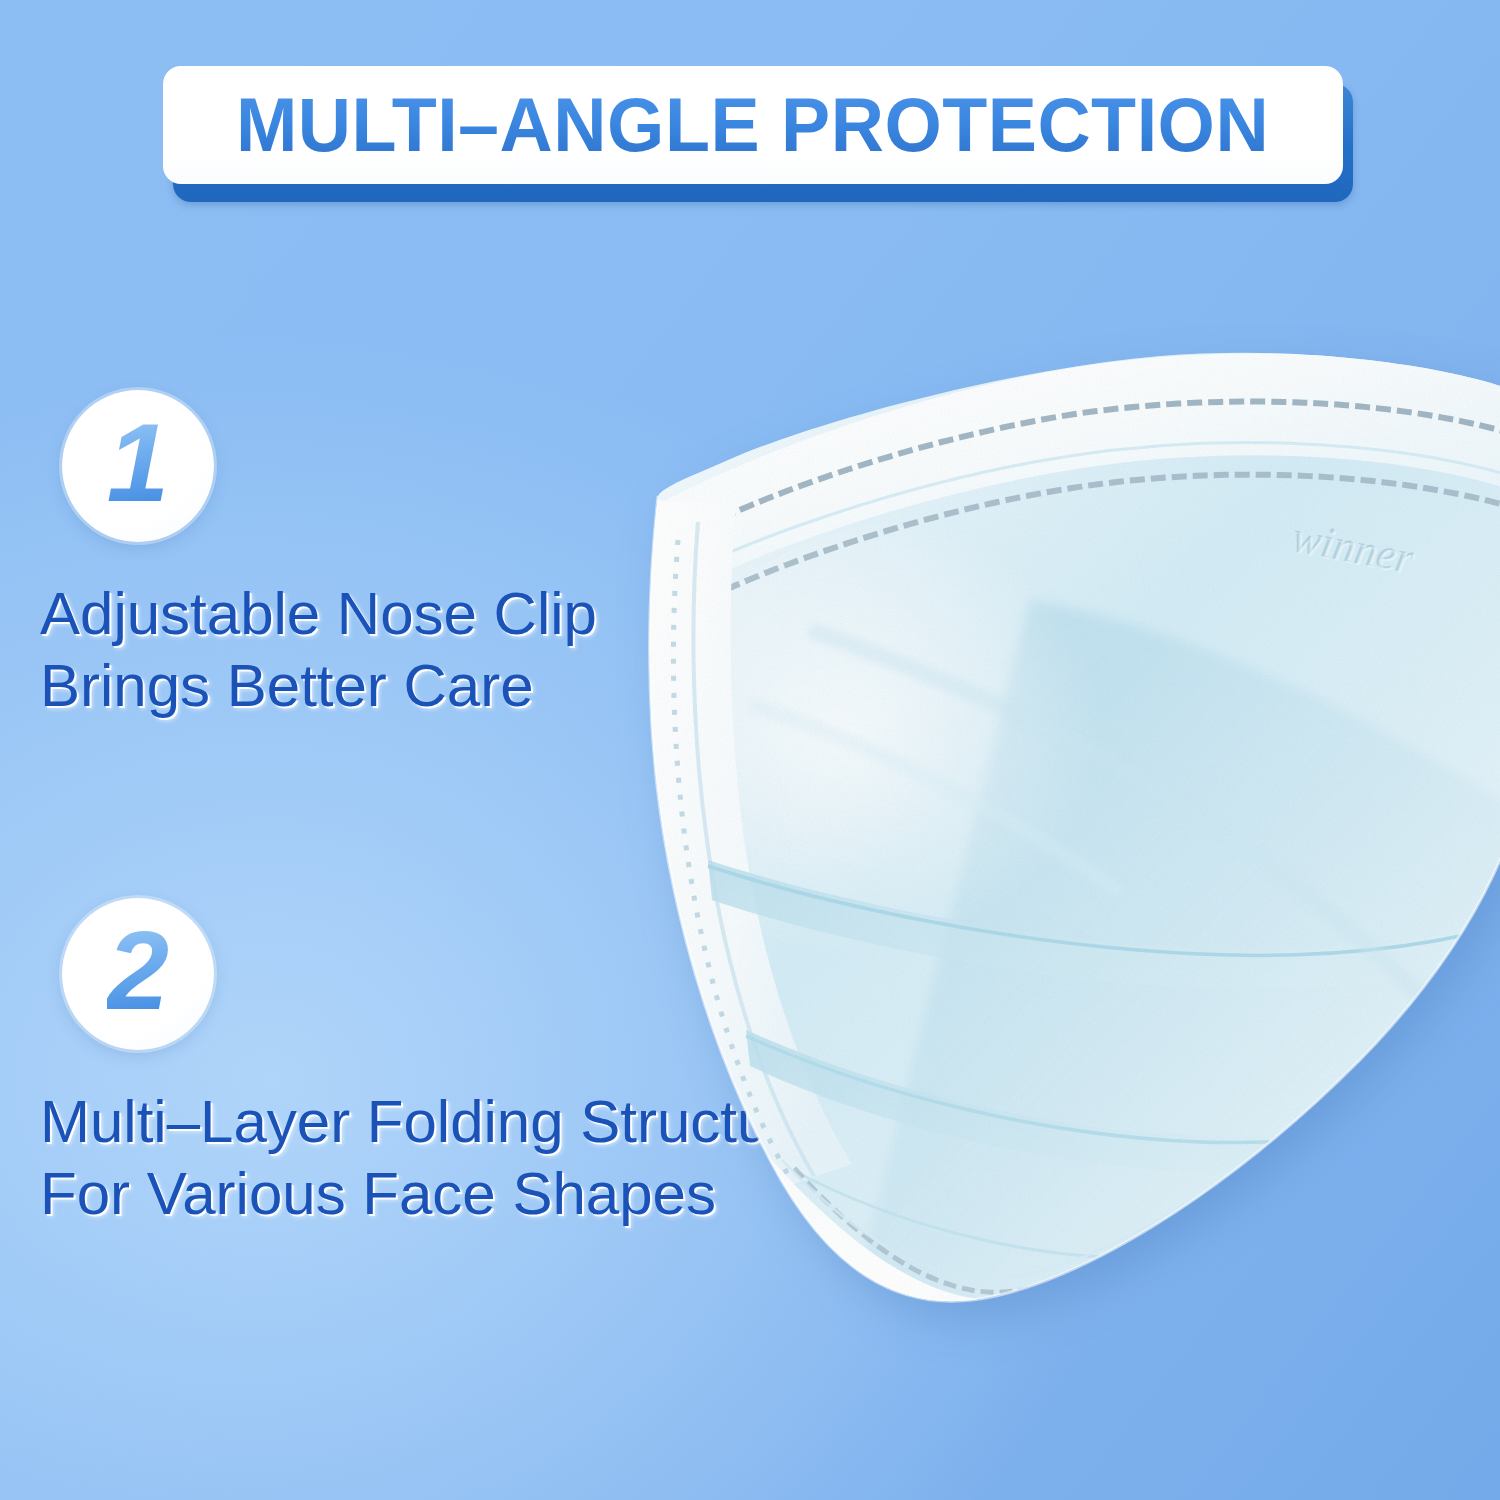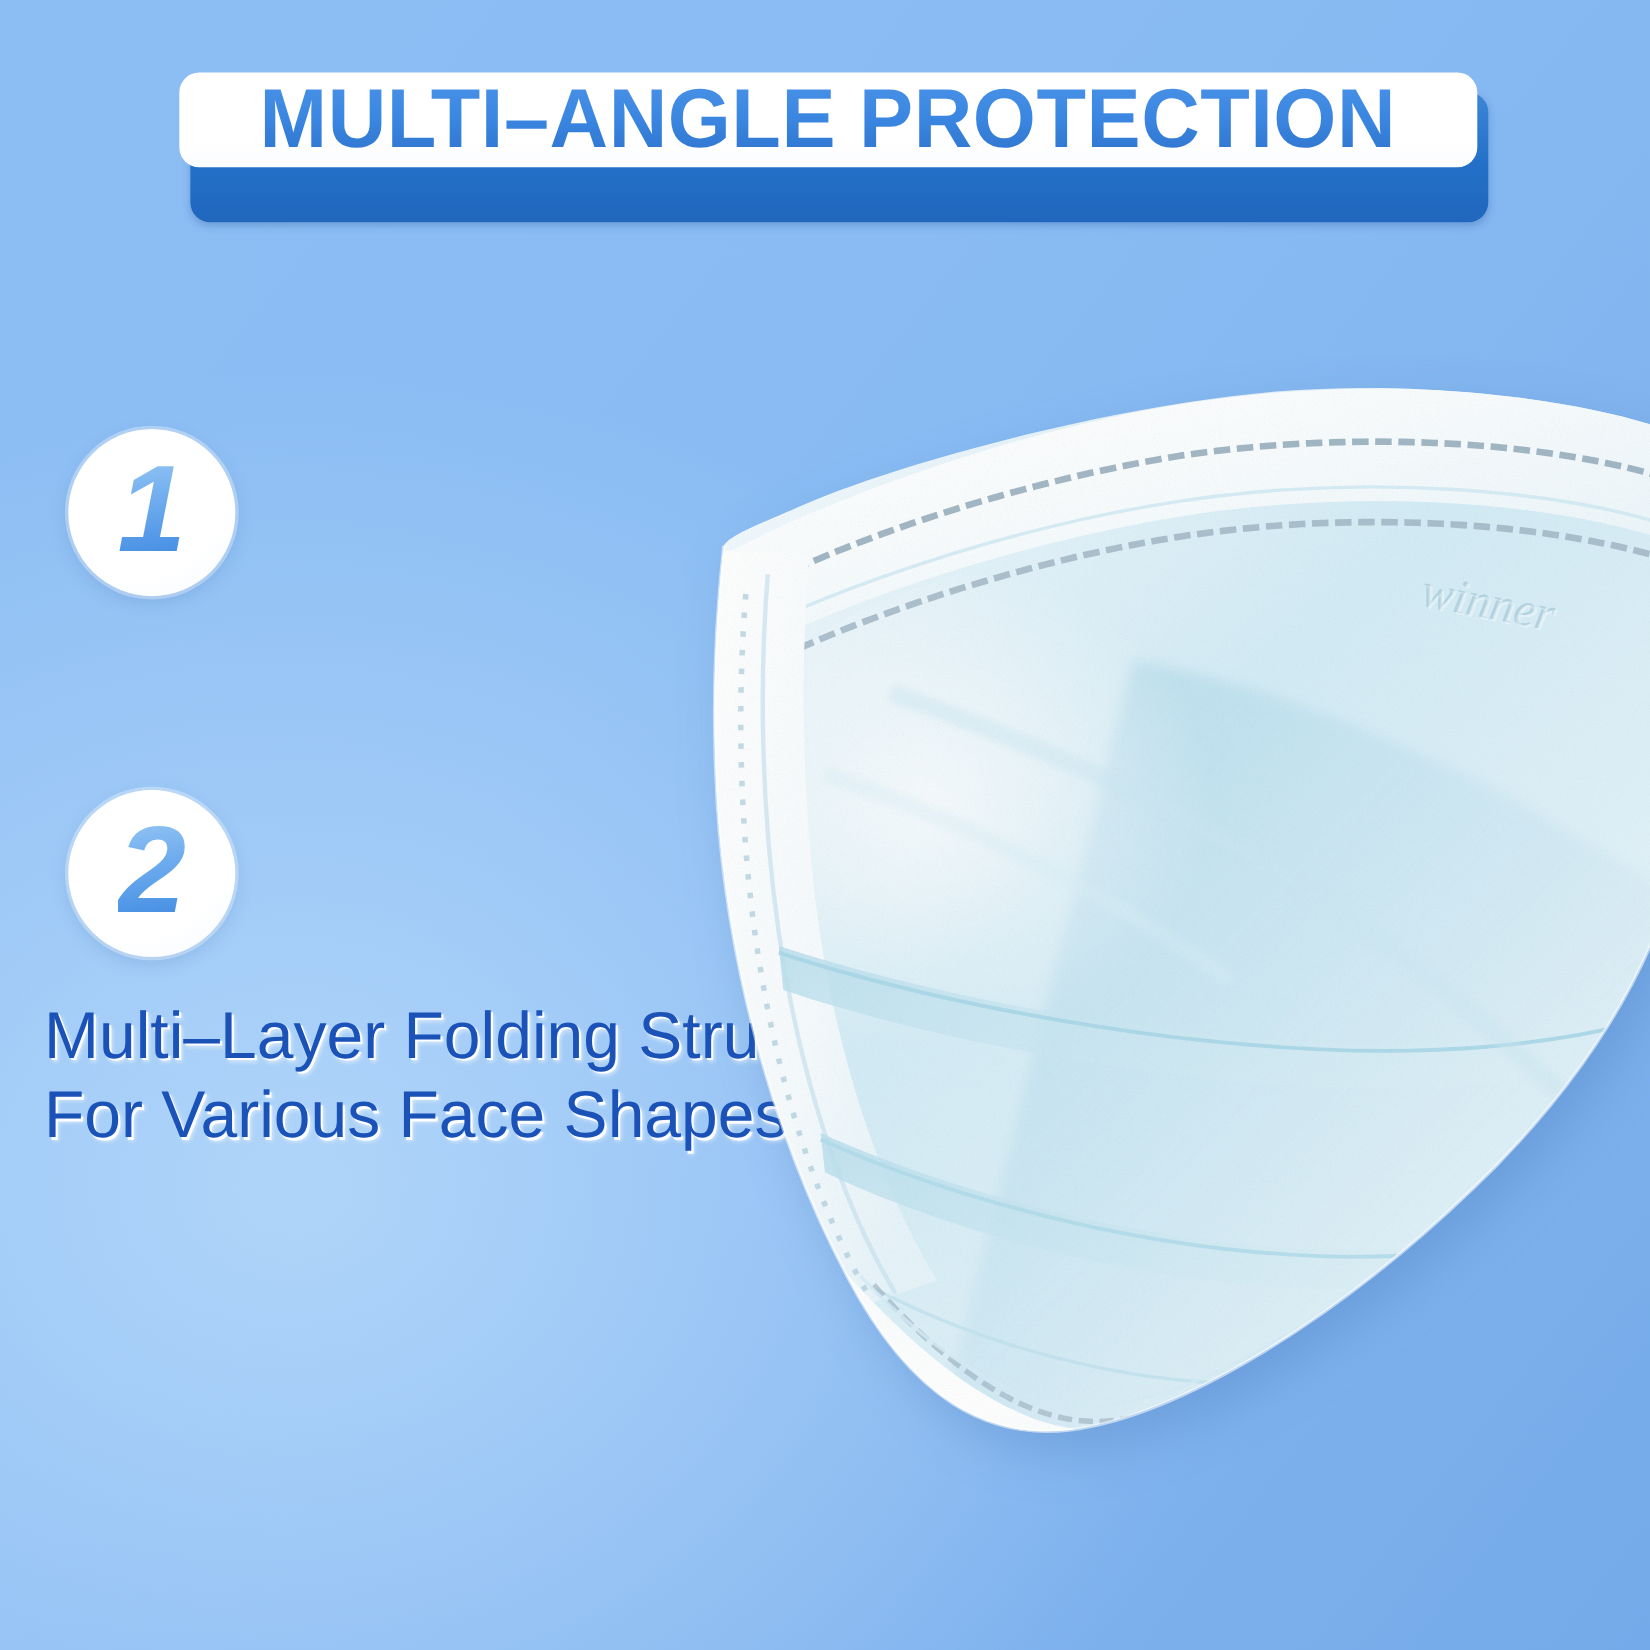--- a/index.html
+++ b/index.html
@@ -34,21 +34,21 @@
     height: 118px;
     border-radius: 18px;
     background: linear-gradient(180deg, #3d86d6 0%, #2470C8 55%, #2067bd 100%);
     box-shadow: 0 3px 7px rgba(40,90,160,0.30);
   }
   #banner-card {
     position: absolute;
     left: 0;
     top: 0;
     width: 1180px;
-    height: 86px;
+    height: 118px;
     border-radius: 18px;
     background: linear-gradient(180deg, #ffffff 0%, #ffffff 72%, #fbfcfe 100%);
     display: flex;
     align-items: center;
     justify-content: center;
     overflow: hidden;
   }
   #banner-title {
     font-size: 76px;
     font-weight: bold;
@@ -136,20 +136,22 @@
       <div id="banner-title">MULTI–ANGLE PROTECTION</div>
     </div>
   </div>
 
   <div id="features">
 
     <div class="feature">
       <div class="badge">
         <span class="badge-num">1</span>
       </div>
+      <div class="feature-text">Adjustable Nose Clip
+Brings Better Care</div>
     </div>
 
     <div class="feature">
       <div class="badge">
         <span class="badge-num">2</span>
       </div>
       <div class="feature-text">Multi–Layer Folding Structure
 For Various Face Shapes</div>
     </div>
 

